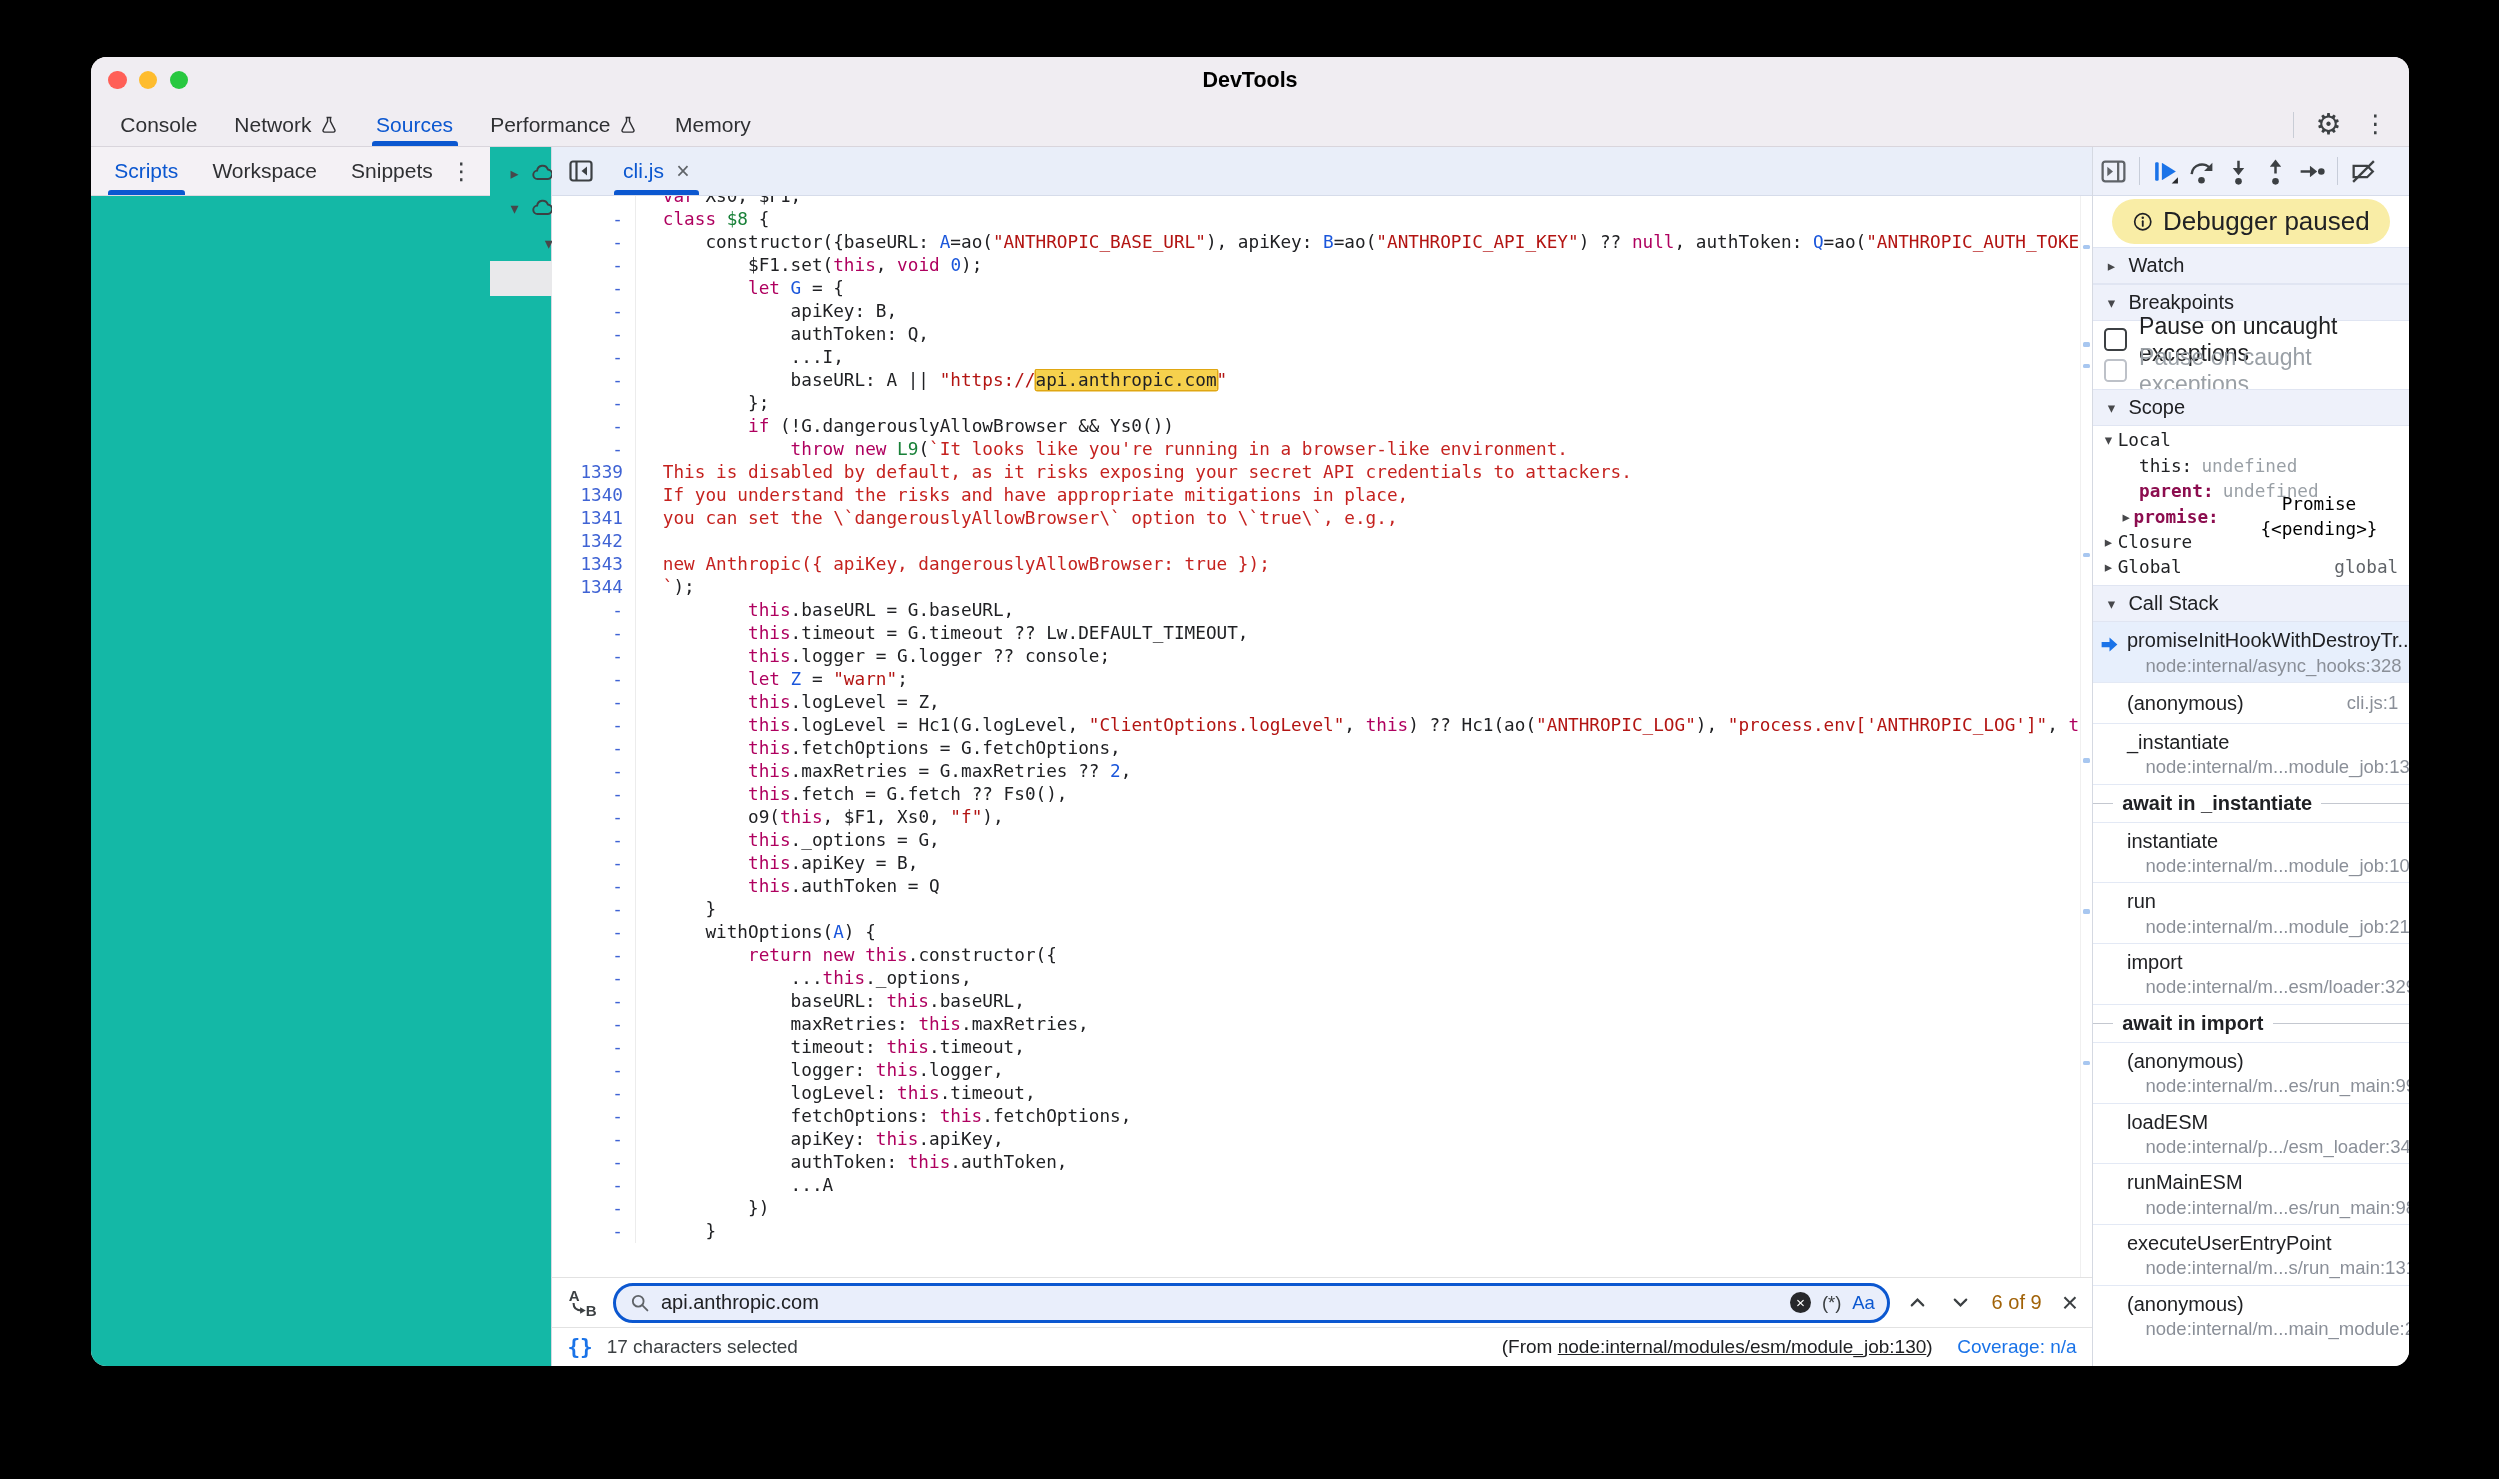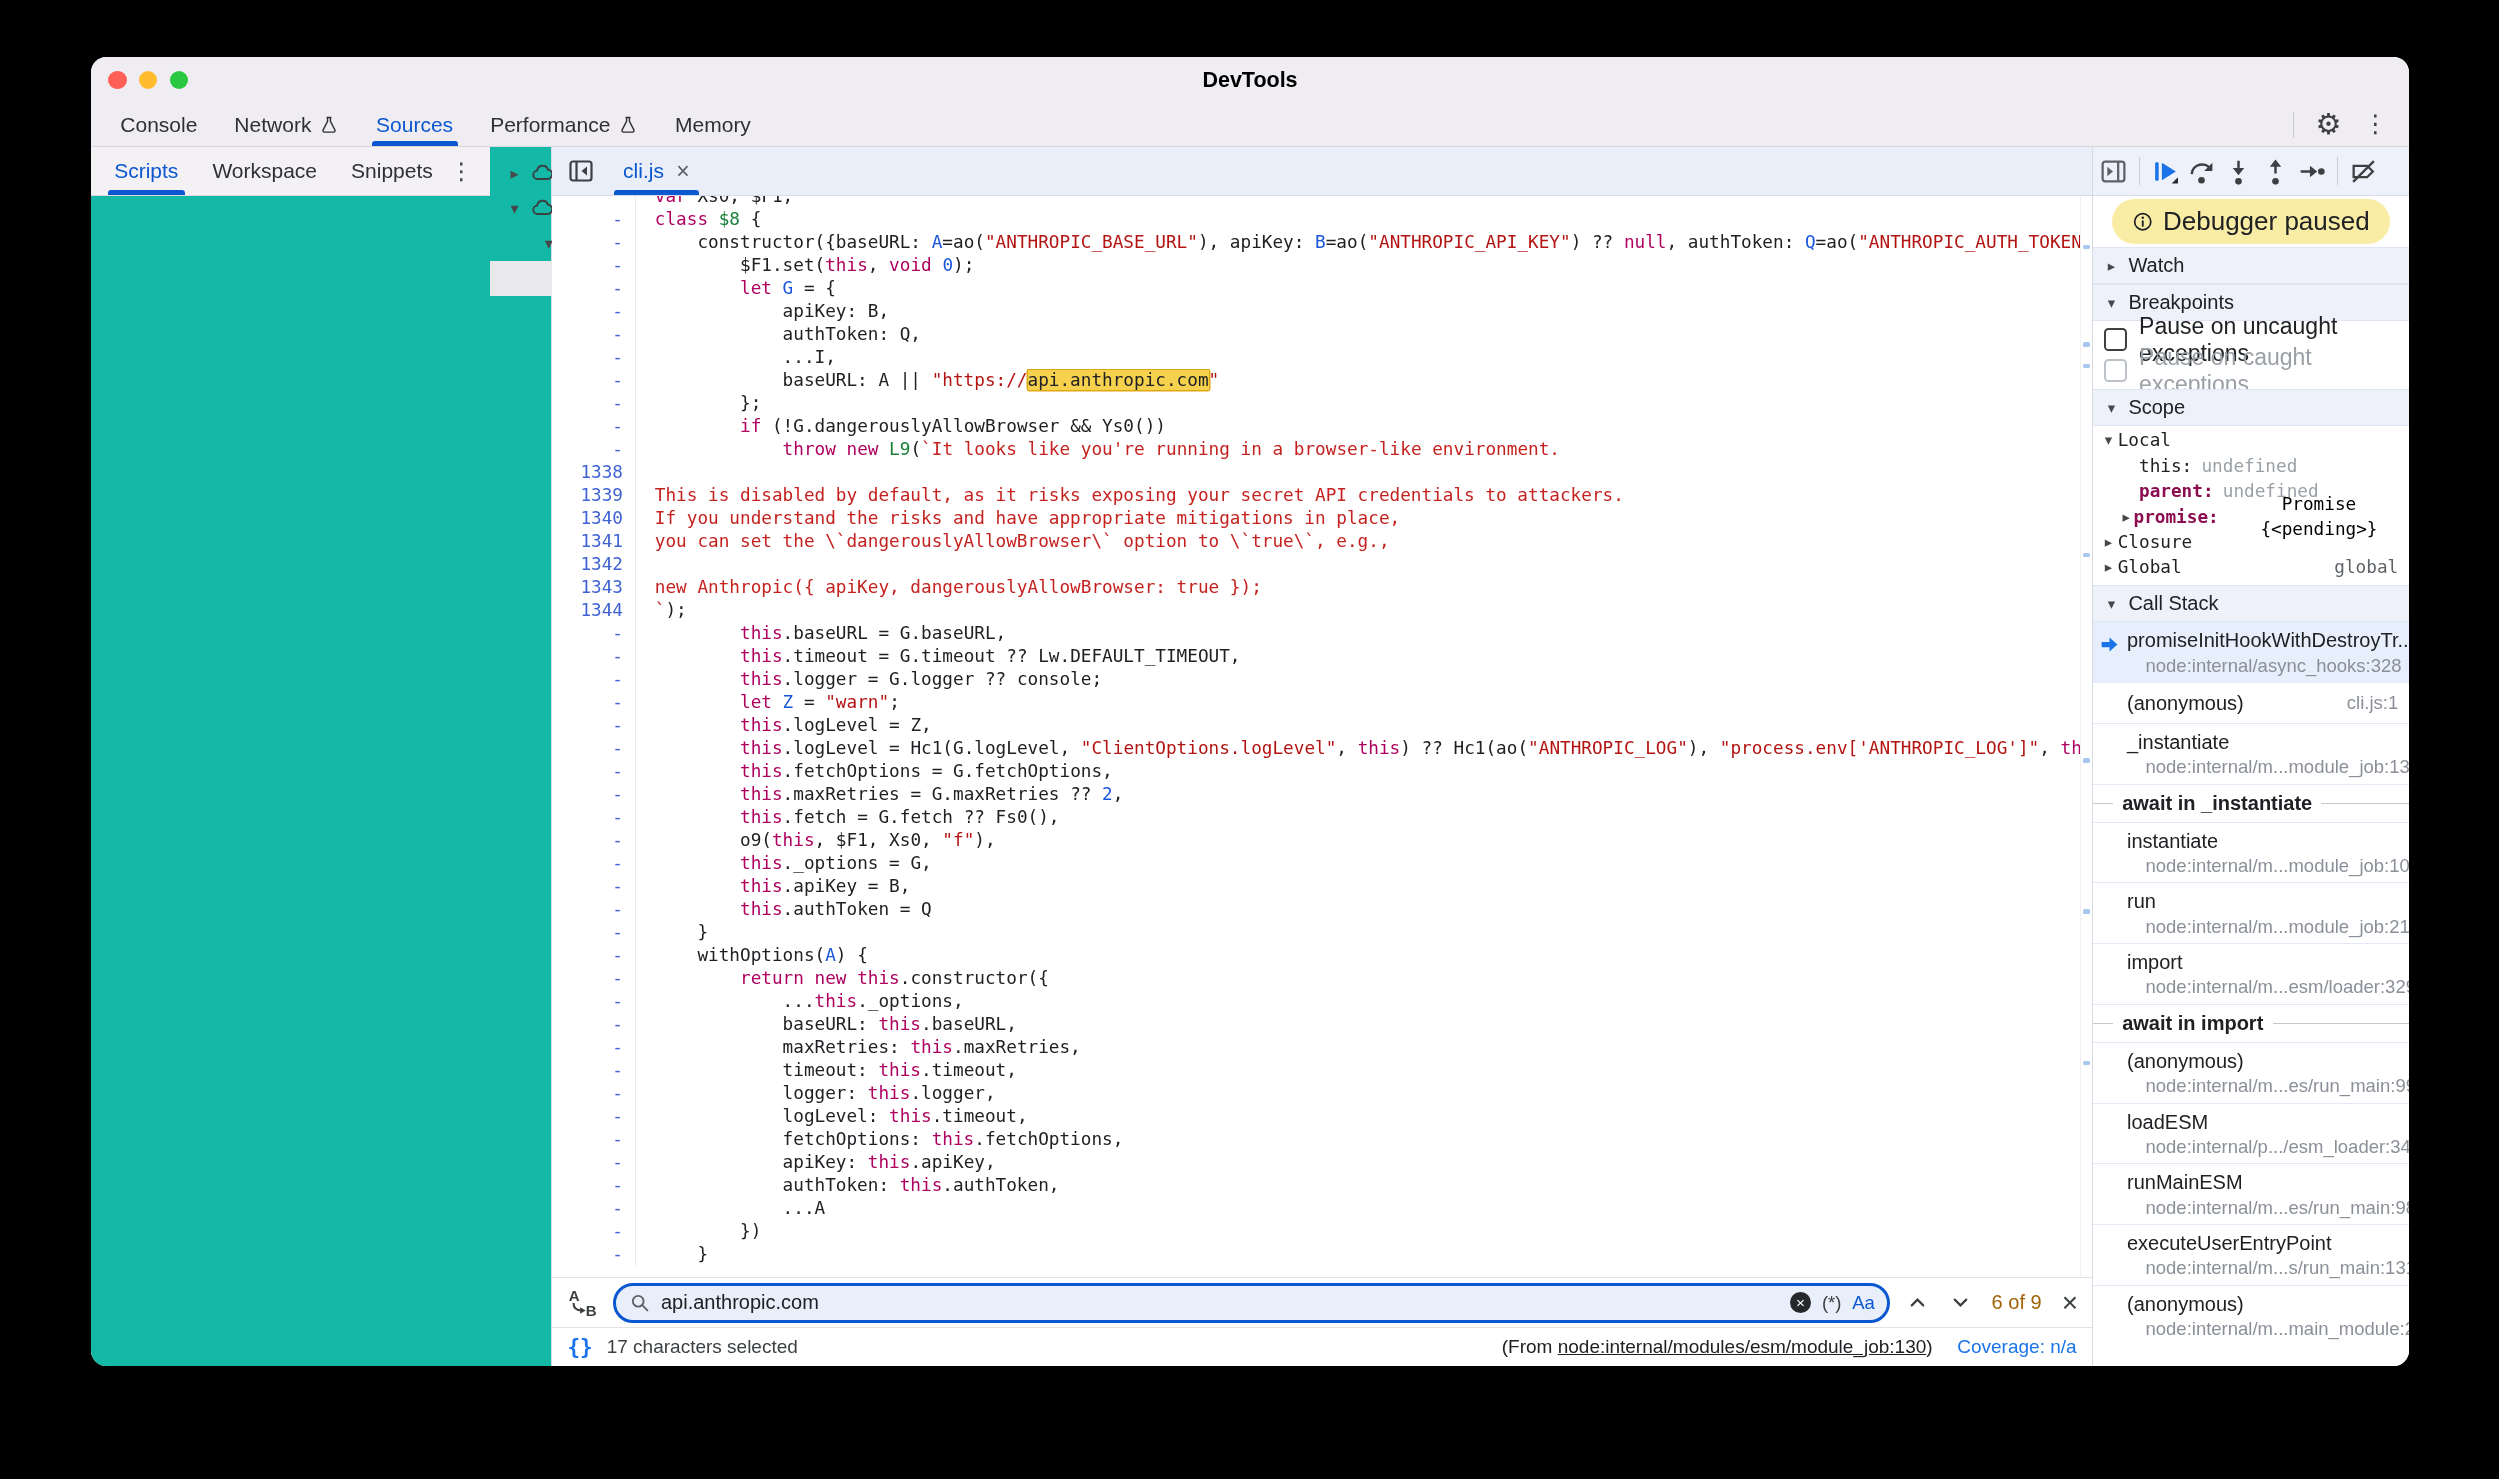--- a/index.html
+++ b/index.html
@@ -40,21 +40,21 @@
   
   .editor{flex:1;display:flex;flex-direction:column;min-width:0;border-right:0.8px solid #d5d9e2;background:#fff;}
   .editor-tabs{height:48px;background:#e9eef9;border-bottom:0.8px solid #d6dcea;display:flex;align-items:stretch;padding:0 7.7px;flex:0 0 auto;}
   .dock-btn{align-self:center;margin:0 7.7px;}
   .dock-btn svg{width:28px;height:28px;display:block;}
   .etab{position:relative;display:flex;align-items:center;gap:12.3px;padding:0 20px;font-size:21px;color:#0b57d0;}
   .etab::after{content:"";position:absolute;left:10.8px;right:10.8px;bottom:0;height:4.6px;border-radius:3.1px 3.1px 0 0;background:#0b57d0;}
   .etab-close{color:#5f6368;font-size:23px;}
   .code-area{flex:1;position:relative;overflow:hidden;background:#fff;min-height:0;}
   .code{position:absolute;top:-10.8px;left:0;right:11.5px;}
-  .cline{display:flex;height:23px;}
+  .cline{display:flex;height:23px;gap:8px;}
   .gut{flex:0 0 71px;text-align:right;padding-right:12.3px;font:17.7px/23px "DejaVu Sans Mono",monospace;color:#3f63d4;border-right:0.8px solid #ececec;}
   .ltext{flex:1;margin-left:18.5px;font:17.7px/23px "DejaVu Sans Mono",monospace;color:#202124;white-space:pre;overflow:hidden;}
   .tk-p{color:#202124}.tk-k{color:#af005f}.tk-s{color:#b31412}.tk-d{color:#1a56db}.tk-v{color:#188038}.tk-r{color:#c5221f}
   .tk-h{background:#f6d14d;box-shadow:0 0 0 1.5px #e0a712;color:#202124;border-radius:1.5px;}
   .scrollbar{position:absolute;right:0;top:0;bottom:0;width:11.5px;border-left:0.8px solid #f0f0f0;background:#fff;}
   .tick{position:absolute;left:2.3px;width:7px;height:4.6px;background:#a8c7f0;border-radius:1.5px;}
   
   .find-bar{height:49px;border-top:0.8px solid #e2e2e2;display:flex;align-items:center;padding:0 14px;gap:15.4px;flex:0 0 auto;background:#fff;}
   .replace-toggle svg{width:32px;height:32px;display:block;}
   .search-pill{flex:1;height:34px;border:3.1px solid #0b57d0;border-radius:21px;background:#e9eefb;display:flex;align-items:center;padding:0 12.3px;gap:10.8px;min-width:0;}
@@ -273,24 +273,20 @@
             </div>
             <div class="cline">
               <span class="gut">-</span>
               <span class="ltext"><span class="tk-p">        </span><span class="tk-k">if</span><span class="tk-p"> (!G.dangerouslyAllowBrowser &amp;&amp; Ys0())</span></span>
             </div>
             <div class="cline">
               <span class="gut">-</span>
               <span class="ltext"><span class="tk-p">            </span><span class="tk-k">throw</span><span class="tk-p"> </span><span class="tk-k">new</span><span class="tk-p"> </span><span class="tk-v">L9</span><span class="tk-p">(</span><span class="tk-r">`It looks like you're running in a browser-like environment.</span></span>
             </div>
             <div class="cline">
-              <span class="gut">1338</span>
-              <span class="ltext"></span>
-            </div>
-            <div class="cline">
               <span class="gut">1339</span>
               <span class="ltext"><span class="tk-r">This is disabled by default, as it risks exposing your secret API credentials to attackers.</span></span>
             </div>
             <div class="cline">
               <span class="gut">1340</span>
               <span class="ltext"><span class="tk-r">If you understand the risks and have appropriate mitigations in place,</span></span>
             </div>
             <div class="cline">
               <span class="gut">1341</span>
               <span class="ltext"><span class="tk-r">you can set the \`dangerouslyAllowBrowser\` option to \`true\`, e.g.,</span></span>

